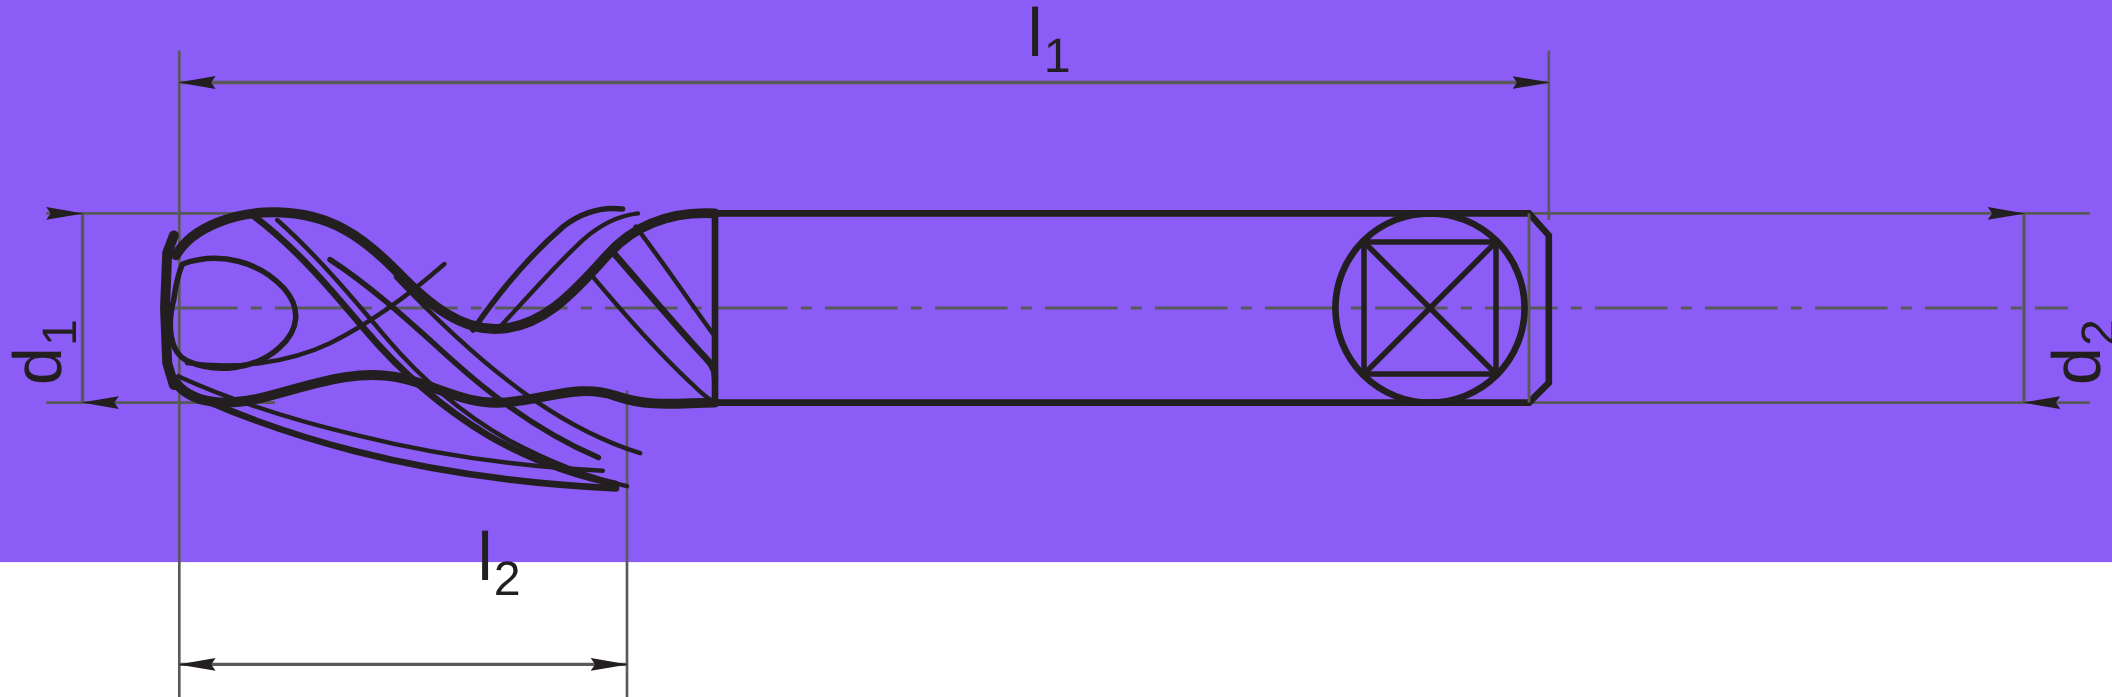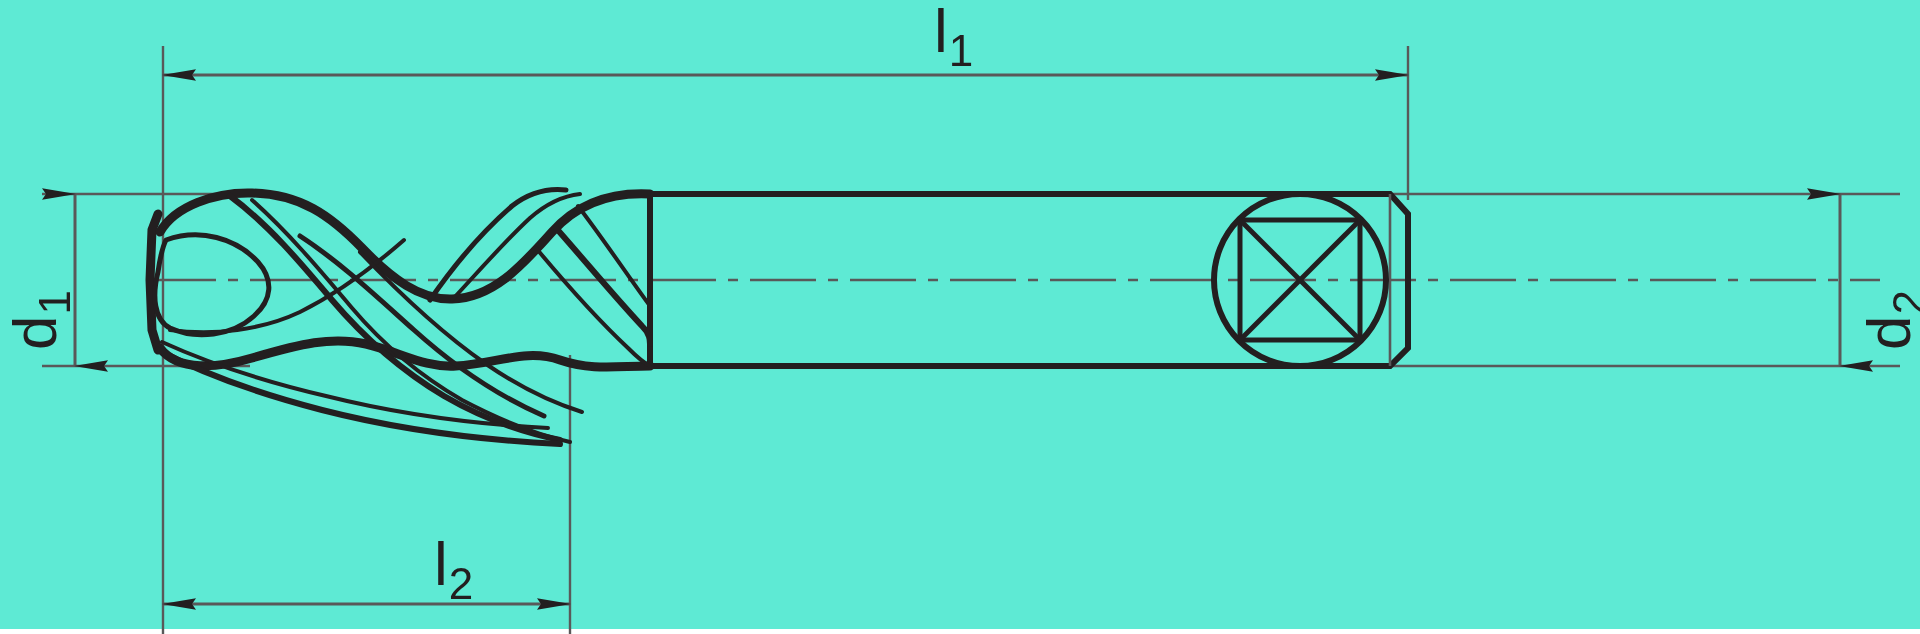--- a/index.html
+++ b/index.html
@@ -1,19 +1,19 @@
 <!DOCTYPE html>
 <html><head>
 <meta charset="utf-8">
 <title>End Mill Technical Drawing</title>
 <style>
   html,body{margin:0;padding:0;background:#ffffff;}
   body{width:1920px;height:634px;overflow:hidden;
        font-family:"Liberation Sans",sans-serif;color:#231f20;}
-  #stage{position:relative;width:1920px;height:629px;background:#5eead4;}
+  #stage{position:relative;width:1920px;height:511px;background:#8b5cf6;}
   #stage svg{position:absolute;left:0;top:0;display:block;}
   .lbl{position:absolute;font-family:"Liberation Sans",sans-serif;
        color:#231f20;white-space:nowrap;line-height:1;user-select:none;}
   .lbl .base{font-size:62px;font-weight:400;}
   .lbl .sub{font-size:44px;font-weight:400;
             position:relative;top:14px;left:1px;}
   .rot{transform:rotate(-90deg);transform-origin:left top;}
 </style>
 </head>
 <body>
@@ -147,21 +147,21 @@
       <line x1="75" y1="194" x2="75" y2="366" stroke-width="3" marker-start="url(#arrU)" marker-end="url(#arrD)"></line>
 
       <line x1="1840" y1="194" x2="1840" y2="366" stroke-width="3" marker-start="url(#arrU)" marker-end="url(#arrD)"></line>
     </g>
   </svg>
 
   <div class="lbl" id="lbl-l1" style="left: 934px; top: 0px;">
     <span class="base">l</span><span class="sub">1</span>
   </div>
 
-  <div class="lbl" id="lbl-l2" style="left: 434px; top: 533px;">
+  <div class="lbl" id="lbl-l2" style="left: 434px; top: 476px;">
     <span class="base">l</span><span class="sub">2</span>
   </div>
 
   <div class="lbl rot" id="lbl-d1" style="left: 4px; top: 350px;">
     <span class="base">d</span><span class="sub">1</span>
   </div>
 
   <div class="lbl rot" id="lbl-d2" style="left: 1858px; top: 350px;">
     <span class="base">d</span><span class="sub">2</span>
   </div>

